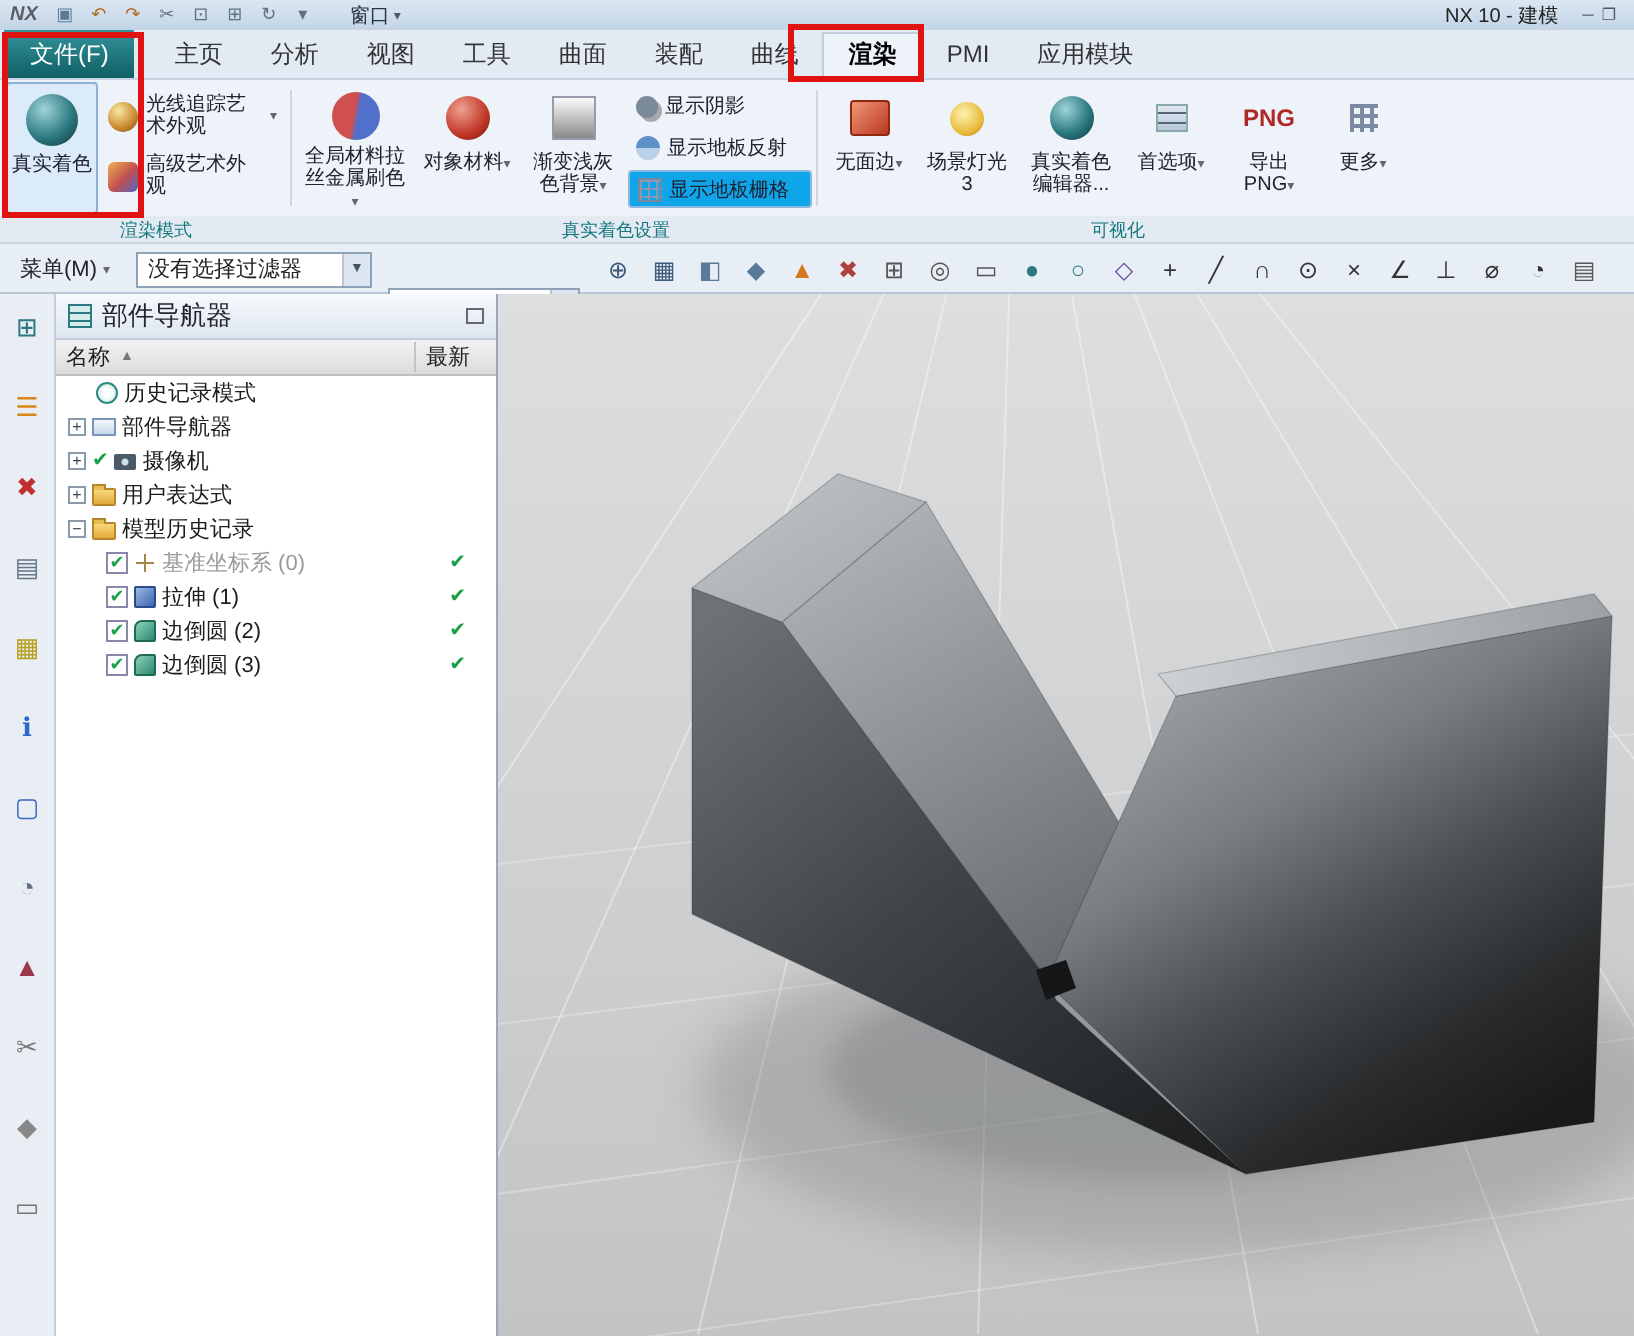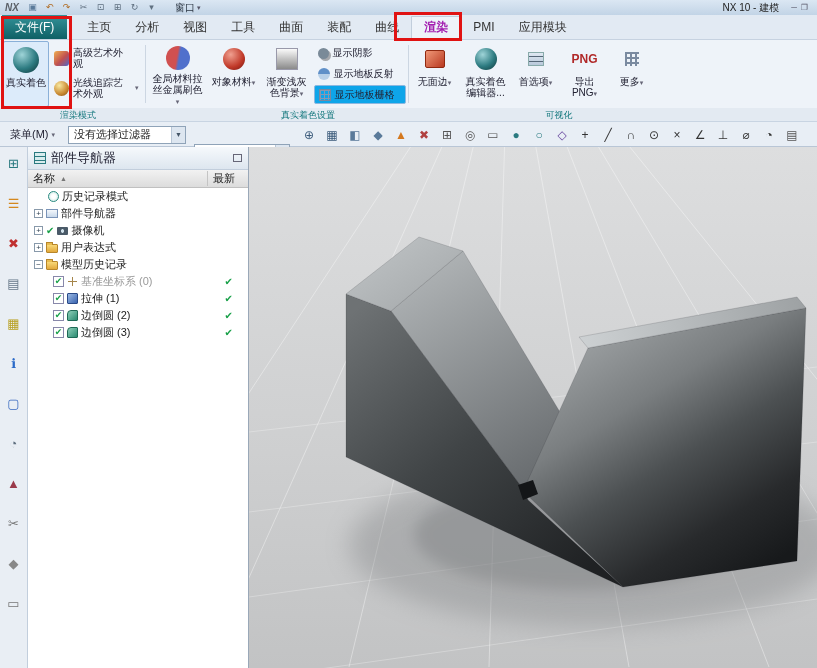--- a/index.html
+++ b/index.html
@@ -18,21 +18,21 @@
   .win-menu{margin-left:14px;font-size:10px;color:#2a3542;display:flex;gap:2px;align-items:center;}
   .win-menu .crt{font-size:7px;color:#556;}
   .title{margin-left:auto;font-size:10px;color:#222;margin-right:8px;}
   .winbtns{font-size:8px;color:#556;letter-spacing:4px;}
 
   
   .tabbar{position:absolute;left:0;top:15px;right:0;height:25px;background:#e2eaf3;
     border-bottom:1px solid #c6d2e0;display:flex;align-items:flex-end;padding-left:2px;}
   .tab{padding:0 12px;font-size:12px;line-height:23px;color:#333;white-space:nowrap;}
   .tab.file{background:linear-gradient(#35939a,#0e6065);color:#fff;padding:0 13px;margin-right:8px;line-height:24px;}
-  .tab.active{color:#a21caf;font-weight:bold;background:#eef3f9;
+  .tab.active{color:#000000;font-weight:bold;background:#eef3f9;
     border:1px solid #c2cedc;border-bottom:1px solid #eef3f9;line-height:21px;}
 
   
   .ribbon{position:absolute;left:0;top:40px;right:0;height:68px;background:#eef3f9;
     display:flex;align-items:stretch;padding:1px 2px;}
   .sep{width:1px;background:#ccd6e2;margin:4px 2px;}
   .bigbtn{display:flex;flex-direction:column;align-items:center;padding:2px 2px 0;margin:0 1px;cursor:default;}
   .bigbtn .icwrap{height:32px;display:flex;align-items:center;justify-content:center;}
   .bigbtn .lbl{font-size:10px;line-height:11px;text-align:center;margin-top:1px;color:#223;}
   .bigbtn.pressed{background:#dcebfa;border:1px solid #8ab0d8;border-radius:2px;}
@@ -179,27 +179,27 @@
   <div class="ribbon">
 
     <div class="bigbtn pressed">
       <div class="icwrap">
           <span class="ic-shade"></span>
         </div>
       <span class="lbl">真实着色</span>
     </div>
     <div class="vcol">
       <div class="medbtn">
-        <span class="ic-art"></span>
-        <span class="lbl">高级艺术外观</span>
-      </div>
-      <div class="medbtn">
         <span class="ic-ray"></span>
         <span class="lbl">光线追踪艺术外观</span>
         <span class="crt">▾</span>
+      </div>
+      <div class="medbtn">
+        <span class="ic-art"></span>
+        <span class="lbl">高级艺术外观</span>
       </div>
     </div>
     <div class="sep"></div>
 
     <div class="bigbtn" style="width:58px">
       <div class="icwrap">
           <span class="ic-gmat"></span>
         </div>
       <span class="lbl" style="width:52px"><span>全局材料拉丝金属刷色</span><span class="crt">▾</span></span>
     </div>
@@ -229,20 +229,26 @@
         <span>显示地板栅格</span>
       </div>
     </div>
     <div class="sep"></div>
 
     <div class="bigbtn" style="width:46px">
       <div class="icwrap">
           <span class="ic-nfe"></span>
         </div>
       <span class="lbl"><span>无面边</span><span class="crt">▾</span></span>
+    </div>
+    <div class="bigbtn" style="width:48px">
+      <div class="icwrap">
+          <span class="ic-light"></span>
+        </div>
+      <span class="lbl">场景灯光 3</span>
     </div>
     <div class="bigbtn" style="width:52px">
       <div class="icwrap">
           <span class="ic-editor"></span>
         </div>
       <span class="lbl" style="width:46px">真实着色编辑器...</span>
     </div>
     <div class="bigbtn" style="width:44px">
       <div class="icwrap">
           <span class="ic-pref"></span>

